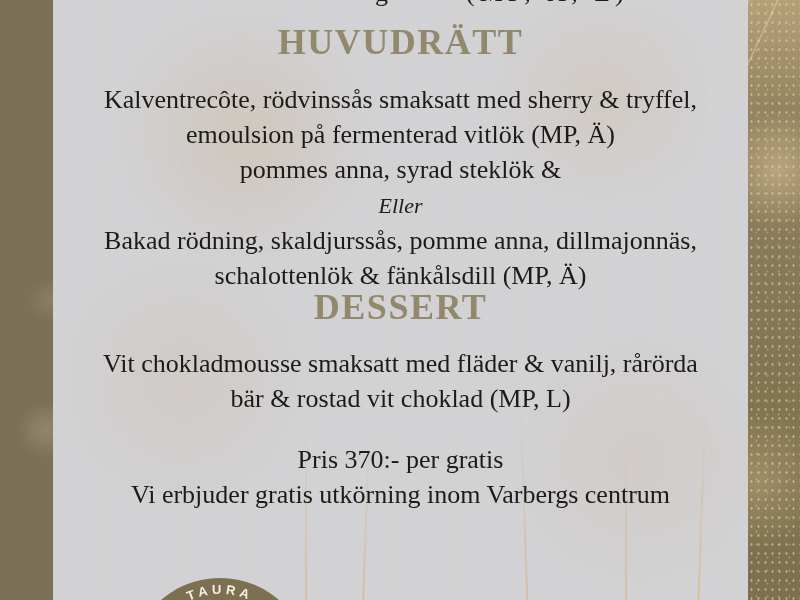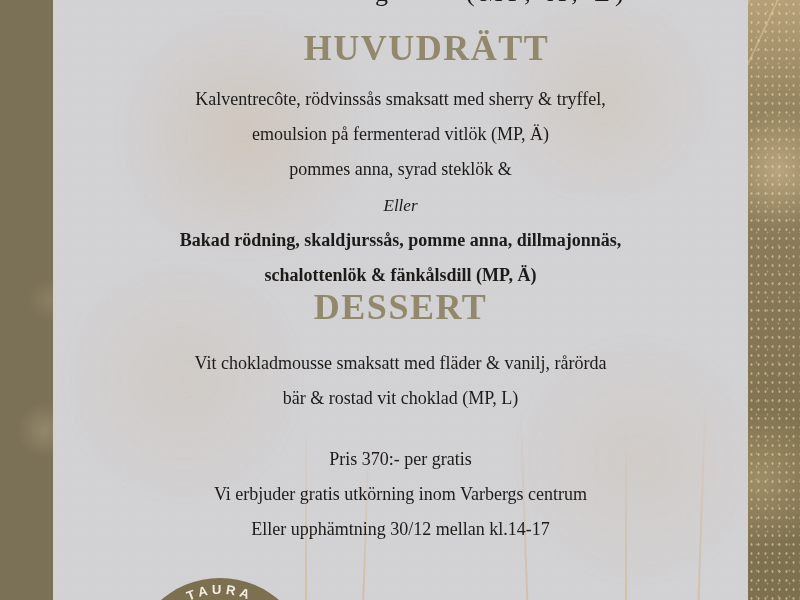--- a/index.html
+++ b/index.html
@@ -46,22 +46,22 @@
   .streak{position:absolute;width:2px;background:linear-gradient(to bottom,rgba(211,182,143,0),rgba(211,182,143,.65));}
   .sparkle{position:absolute;inset:0;
     background-image:radial-gradient(rgba(235,222,200,.5) 0 .6px, rgba(235,222,200,0) 1.2px);
     background-size:13px 17px;opacity:.5;}
   
   .textlayer{position:absolute;left:53px;top:0;width:695px;height:600px;color:#1d1b19;}
   .center{position:absolute;left:0;width:695px;text-align:center;}
   .heading{
     font-weight:700;color:#92886b;font-size:36px;letter-spacing:1.5px;line-height:40px;
   }
-  .line{font-size:18px;line-height:35px;}
-  .eller{font-style:italic;font-size:17px;line-height:35px;}
+  .line{font-size:26px;line-height:35px;}
+  .eller{font-style:italic;font-size:22px;line-height:35px;}
   .fragment{position:absolute;top:-22px;font-size:26px;white-space:pre;}
   .frag-parens{letter-spacing:5px;}
   
   .logo-svg{position:absolute;left:118px;top:560px;}
 </style>
 </head>
 <body>
 
 <div class="band band-left"></div>
 <div class="band band-right"></div>
@@ -77,46 +77,45 @@
   <div class="streak" style="left:470px;top:410px;height:190px;transform:rotate(-2deg);"></div>
   <div class="streak" style="left:572px;top:430px;height:170px;"></div>
   <div class="streak" style="left:648px;top:400px;height:200px;transform:rotate(2deg);"></div>
 </div>
 
 <div class="textlayer">
 
   <span class="fragment" style="left:322px;">g</span>
   <span class="fragment frag-parens" style="left:413px;">(MP, Ä, L)</span>
 
-  <div class="center heading" style="top:28px;padding-left:26px;">HUVUDRÄTT</div>
+  <div class="center heading" style="top:22px;">HUVUDRÄTT</div>
 
   <div class="center" style="top:82px;">
     <div class="line">Kalventrecôte, rödvinssås smaksatt med sherry &amp; tryffel,</div>
     <div class="line">emoulsion på fermenterad vitlök (MP, Ä)</div>
     <div class="line">pommes anna, syrad steklök &amp;</div>
   </div>
 
   <div class="center eller" style="top:188px;">Eller</div>
 
-  <div class="center" style="top:223px;font-weight:bold;">
+  <div class="center" style="top:223px;">
     <div class="line">Bakad rödning, skaldjurssås, pomme anna, dillmajonnäs,</div>
     <div class="line">schalottenlök &amp; fänkålsdill (MP, Ä)</div>
   </div>
 
   <div class="center heading" style="top:287px;">DESSERT</div>
 
   <div class="center" style="top:346px;text-align:center;">
     <div class="line">Vit chokladmousse smaksatt med fläder &amp; vanilj, rårörda</div>
     <div class="line">bär &amp; rostad vit choklad (MP, L)</div>
   </div>
 
   <div class="center" style="top:442px;">
     <div class="line">Pris 370:- per gratis</div>
     <div class="line">Vi erbjuder gratis utkörning inom Varbergs centrum</div>
-    <div class="line">Eller upphämtning 30/12 mellan kl.14-17</div>
   </div>
 </div>
 
 <svg class="logo-svg" width="220" height="40" viewBox="0 0 220 40">
   <circle cx="102" cy="108" r="90" fill="#7c7050"></circle>
   <defs>
     <path id="logoArc" d="M 37.9 71 A 74 74 0 0 1 166.1 71" fill="none"></path>
   </defs>
   <text font-family="Liberation Sans, DejaVu Sans, sans-serif" font-size="13" font-weight="700" fill="#f3efe6" letter-spacing="4">
     <textPath href="#logoArc" startOffset="50%" text-anchor="middle">TAURA</textPath>

